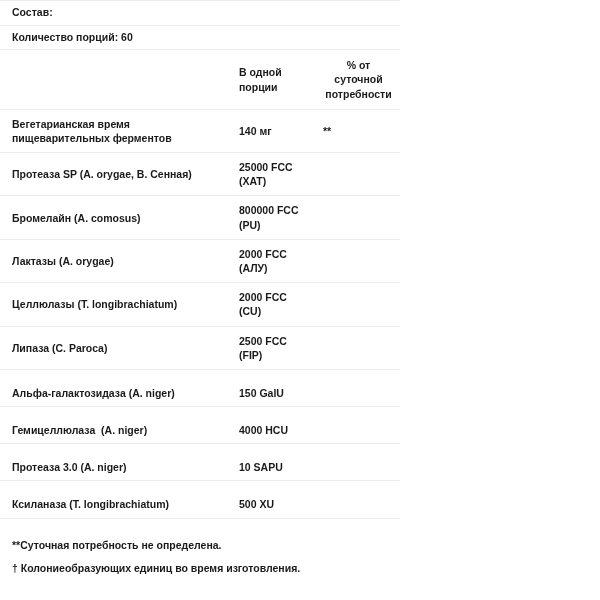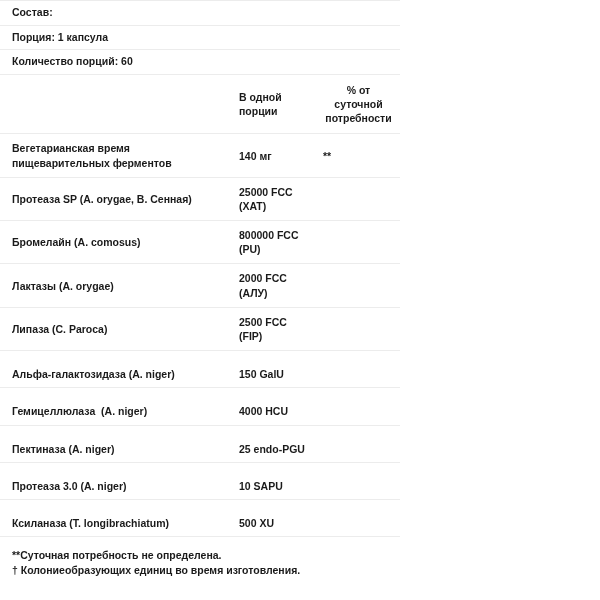--- a/index.html
+++ b/index.html
@@ -84,34 +84,31 @@
   .amt-line { display: block; }
 
   
   .footnotes {
     padding: 11px 0 0 12px;
     font-size: 10.5px;
     font-weight: bold;
     line-height: 1.45;
     color: #1a1a1a;
   }
-  .footnotes div { white-space: pre; }
+  .footnotes div { white-space: pre; margin-top: 8px; }
 </style>
 </head>
 <body>
 
 <div class="panel">
 
   <table class="summary">
     <tbody>
       <tr>
         <td>Состав:</td>
-      </tr>
-      <tr>
-        <td>Порция: 1 капсула</td>
       </tr>
       <tr>
         <td>Количество порций: 60</td>
       </tr>
     </tbody>
   </table>
 
   <table class="facts">
     <colgroup>
       <col class="c-name">
@@ -156,20 +153,27 @@
       </tr>
 
       <tr class="medium">
         <td>Лактазы (A. orygae)</td>
         <td>
           <span class="amt-line">2000 FCC (АЛУ)</span>
         </td>
         <td></td>
       </tr>
 
+      <tr class="medium">
+        <td>Целлюлазы (T. longibrachiatum)</td>
+        <td>
+          <span class="amt-line">2000 FCC (CU)</span>
+        </td>
+        <td></td>
+      </tr>
 
       <tr class="medium">
         <td>Липаза (C. Parocа)</td>
         <td>
           <span class="amt-line">2500 FCC (FIP)</span>
         </td>
         <td></td>
       </tr>
 
       <tr class="compact">
@@ -181,27 +185,20 @@
       </tr>
 
       <tr class="compact">
         <td style="white-space: pre;">Гемицеллюлаза  (A. niger)</td>
         <td>
           <span class="amt-line">4000 HCU</span>
         </td>
         <td></td>
       </tr>
 
-      <tr class="compact">
-        <td>Пектиназа (A. niger)</td>
-        <td>
-          <span class="amt-line">25 endo-PGU</span>
-        </td>
-        <td></td>
-      </tr>
 
       <tr class="compact">
         <td>Протеаза 3.0 (A. niger)</td>
         <td>
           <span class="amt-line">10 SAPU</span>
         </td>
         <td></td>
       </tr>
 
       <tr class="compact">

